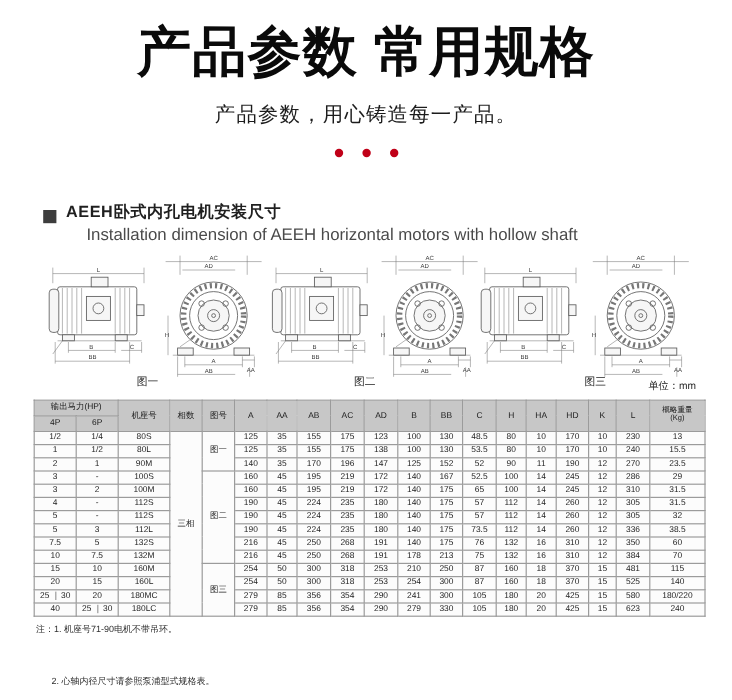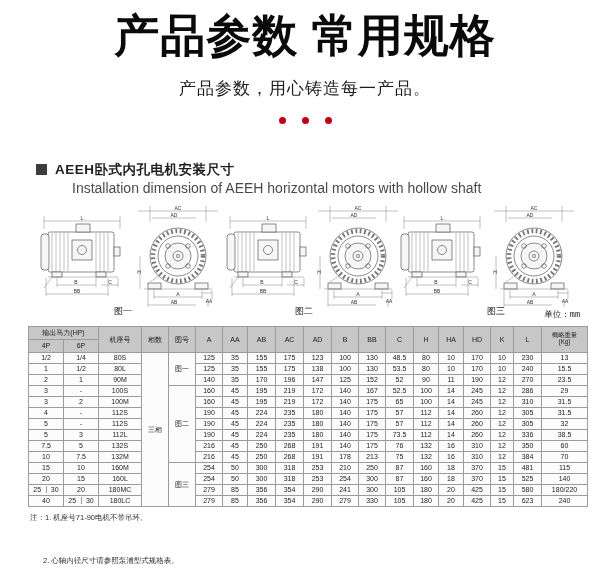--- a/index.html
+++ b/index.html
@@ -6,46 +6,46 @@
   html,body { margin:0; padding:0; }
   body {
     width:610px; height:583px;
     font-family:"Liberation Sans","DejaVu Sans",sans-serif;
     background:#ffffff; color:#111;
   }
   .page { position:relative; width:610px; height:583px; overflow:hidden; background:#fff; }
 
   
   .title {
-    text-align:center; padding-top:7px;
+    text-align:center; padding-top:14px;
     font-size:45px; line-height:1.3; font-weight:900;
     letter-spacing:1px; color:#0a0a0a; white-space:nowrap;
   }
   .subtitle {
     text-align:center; margin-top:11px;
     font-size:17px; color:#1c1c1c; letter-spacing:1px;
   }
   .dots { display:flex; justify-content:center; gap:16px; margin-top:17px; }
   .dot { width:7px; height:7px; border-radius:50%; }
 
   
-  .section-head { margin:37px 0 0 36px; display:flex; align-items:center; gap:8px; }
+  .section-head { margin:37px 0 0 36px; display:flex; align-items:flex-end; gap:8px; }
   .square { width:11px; height:11px; background:#3d3d3d; flex:0 0 auto; }
   .section-title { font-size:13.5px; font-weight:bold; color:#1f1f1f; letter-spacing:0.5px; }
   .section-sub { margin:1px 0 0 72px; font-size:14px; color:#4a4a4a; }
 
   
   .figures-band { position:relative; margin:4px 0 0 26px; width:566px; height:118px; }
   .figures-band svg { display:block; }
   .draw { stroke:#5a5a5a; stroke-width:0.7; fill:none; }
   .draw-fill { stroke:#5a5a5a; stroke-width:0.7; fill:#f6f6f6; }
   .thin { stroke:#777; stroke-width:0.45; fill:none; }
   .dimtext { font-size:5px; fill:#333; text-anchor:middle; stroke:none; font-family:"Liberation Sans",sans-serif; }
   .fig-label { font-size:9px; fill:#222; text-anchor:middle; font-family:"Liberation Sans",sans-serif; }
-  .unit-label { position:absolute; right:12px; bottom:-3px; font-size:8.5px; color:#222;font-family:Liberation Mono, monospace; }
+  .unit-label { position:absolute; right:12px; bottom:-3px; font-size:8.5px; color:#222; }
 
   
   .spec-table { margin:8px 0 0 28px; border-collapse:collapse; table-layout:fixed; width:556px; }
   .spec-table th, .spec-table td {
     border:1px solid #9b9b9b; padding:0; text-align:center;
     font-size:7px; line-height:1; color:#222; font-weight:normal;
     overflow:hidden; white-space:nowrap;
   }
   .spec-table thead th { background:#c7c7c7; height:13px; font-size:7px; color:#1a1a1a; }
   .spec-table thead .wcell { font-size:6.3px; line-height:1.1; }

